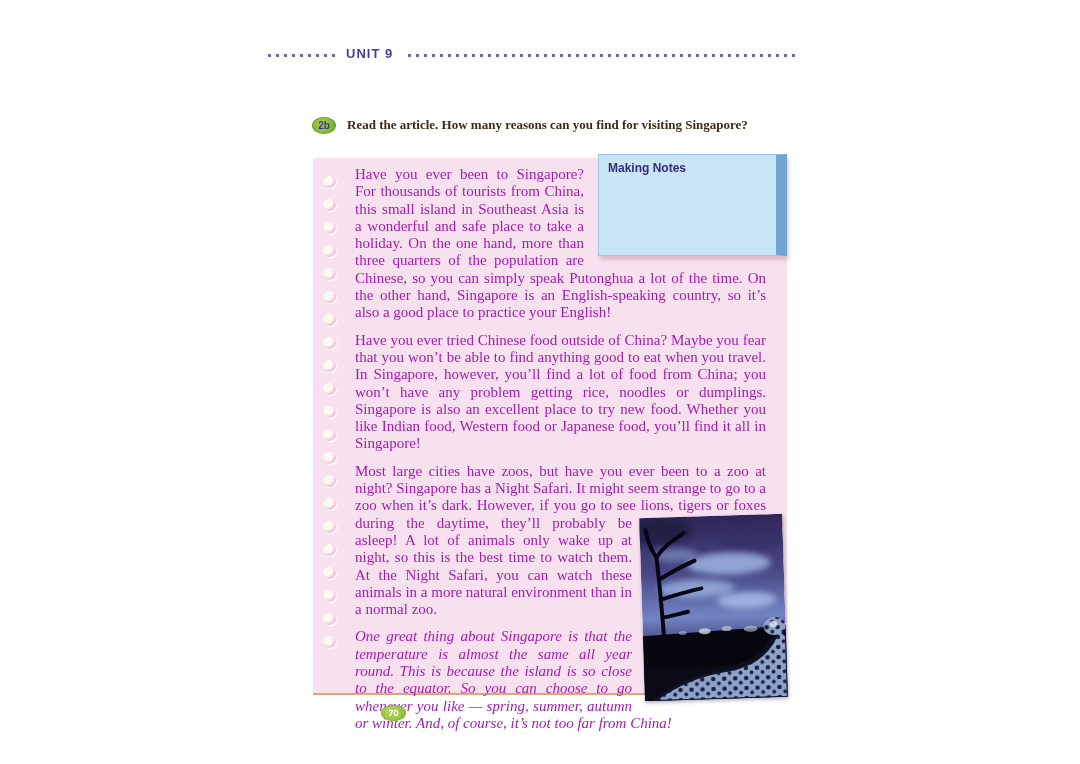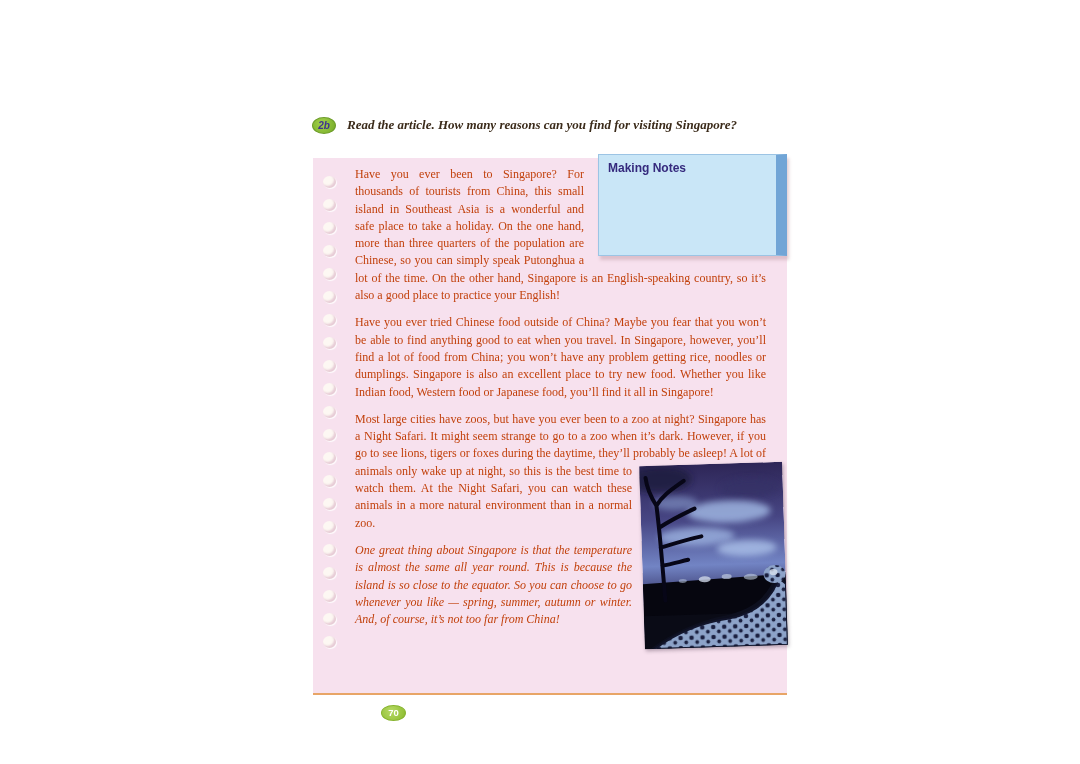--- a/index.html
+++ b/index.html
@@ -11,21 +11,21 @@
   .header-rule{position:absolute;left:0;top:21px;width:540px;height:14px;}
   .dots{position:absolute;top:5px;height:3px;
         background:repeating-linear-gradient(90deg,#7b66ab 0 2.6px,transparent 2.6px 8px);}
   .dots-left{left:6px;width:70px;}
   .dots-right{left:146px;width:392px;}
   .unit-label{position:absolute;left:84px;top:-3px;font-family:"Liberation Sans",sans-serif;
         font-weight:bold;font-size:13px;color:#4c3a9a;letter-spacing:1px;}
 
   
   .task{position:absolute;left:50px;width:480px;}
-  .task-2a{top:42px;} .task-2b{top:88px;font-style:italic;}
+  .task-2a{top:42px;} .task-2b{top:88px;}
   .badge{position:absolute;left:0;top:1px;width:24px;height:17px;border-radius:50%;
         background:radial-gradient(circle at 40% 35%,#a3d14c,#7fb32f 75%,#6d9c2a);
         border:1px solid #6d9c2a;box-sizing:border-box;
         color:#3f3190;font-family:"Liberation Sans",sans-serif;font-weight:bold;font-size:10px;
         text-align:center;line-height:15px;}
   .task-text{margin-left:35px;width:440px;font-weight:bold;font-size:13px;line-height:17px;
         color:#3b2b1a;white-space:pre-line;}
 
   
   .panel{position:absolute;left:51px;top:130px;width:474px;height:537px;box-sizing:border-box;
@@ -41,21 +41,21 @@
         border-right:11px solid #71a5d6;padding:6px 9px 8px;
         box-shadow:2px 4px 3px rgba(190,150,160,.45);
         font-family:"Liberation Sans",sans-serif;}
   .notes-title{font-weight:bold;font-size:12px;color:#352a7d;margin-bottom:4px;}
   .notes-text{font-size:10.8px;line-height:13.2px;color:#4b55a0;}
   .notes-text b{color:#38368e;}
 
   
   .article-title{margin:2px 0 2px;font-weight:bold;font-size:15px;line-height:19px;color:#291f14;
         white-space:pre-line;}
-  .para{margin:0 0 10px;font-size:12px;line-height:17.3px;color:#c2410c;text-align:justify;}
+  .para{margin:0 0 10px;font-size:15px;line-height:17.3px;color:#a21caf;text-align:justify;}
   .para:last-child{margin-bottom:0;font-style:italic;}
 
   
   .photo-spacer{float:right;width:0;height:53px;}
   .photo-wrap{float:right;clear:right;width:143px;height:183px;margin:0 -19px 0 10px;position:relative;}
   .photo{position:absolute;left:0;top:0;width:143px;height:183px;transform:rotate(-1.8deg);
         box-shadow:1px 2px 4px rgba(60,40,60,.35);}
 
   
   .page-num{position:absolute;left:92px;top:677px;width:25px;height:16px;border-radius:50%;
@@ -63,20 +63,25 @@
         border:1px solid #86b32c;box-sizing:border-box;
         color:#ffffff;font-family:"Liberation Sans",sans-serif;font-weight:bold;font-size:9.5px;
         text-align:center;line-height:14px;margin-left:27px;}
 </style>
 </head>
 <body>
 
 <div class="canvas">
   <div class="page">
 
+    <div class="header-rule">
+      <div class="dots dots-left"></div>
+      <div class="unit-label">UNIT 9</div>
+      <div class="dots dots-right"></div>
+    </div>
 
 
     <div class="task task-2b">
       <div class="badge">2b</div>
       <div class="task-text">Read the article. How many reasons can you find for visiting Singapore?</div>
     </div>
 
     <div class="panel">
       <div class="holes">
           <div class="hole"></div>

